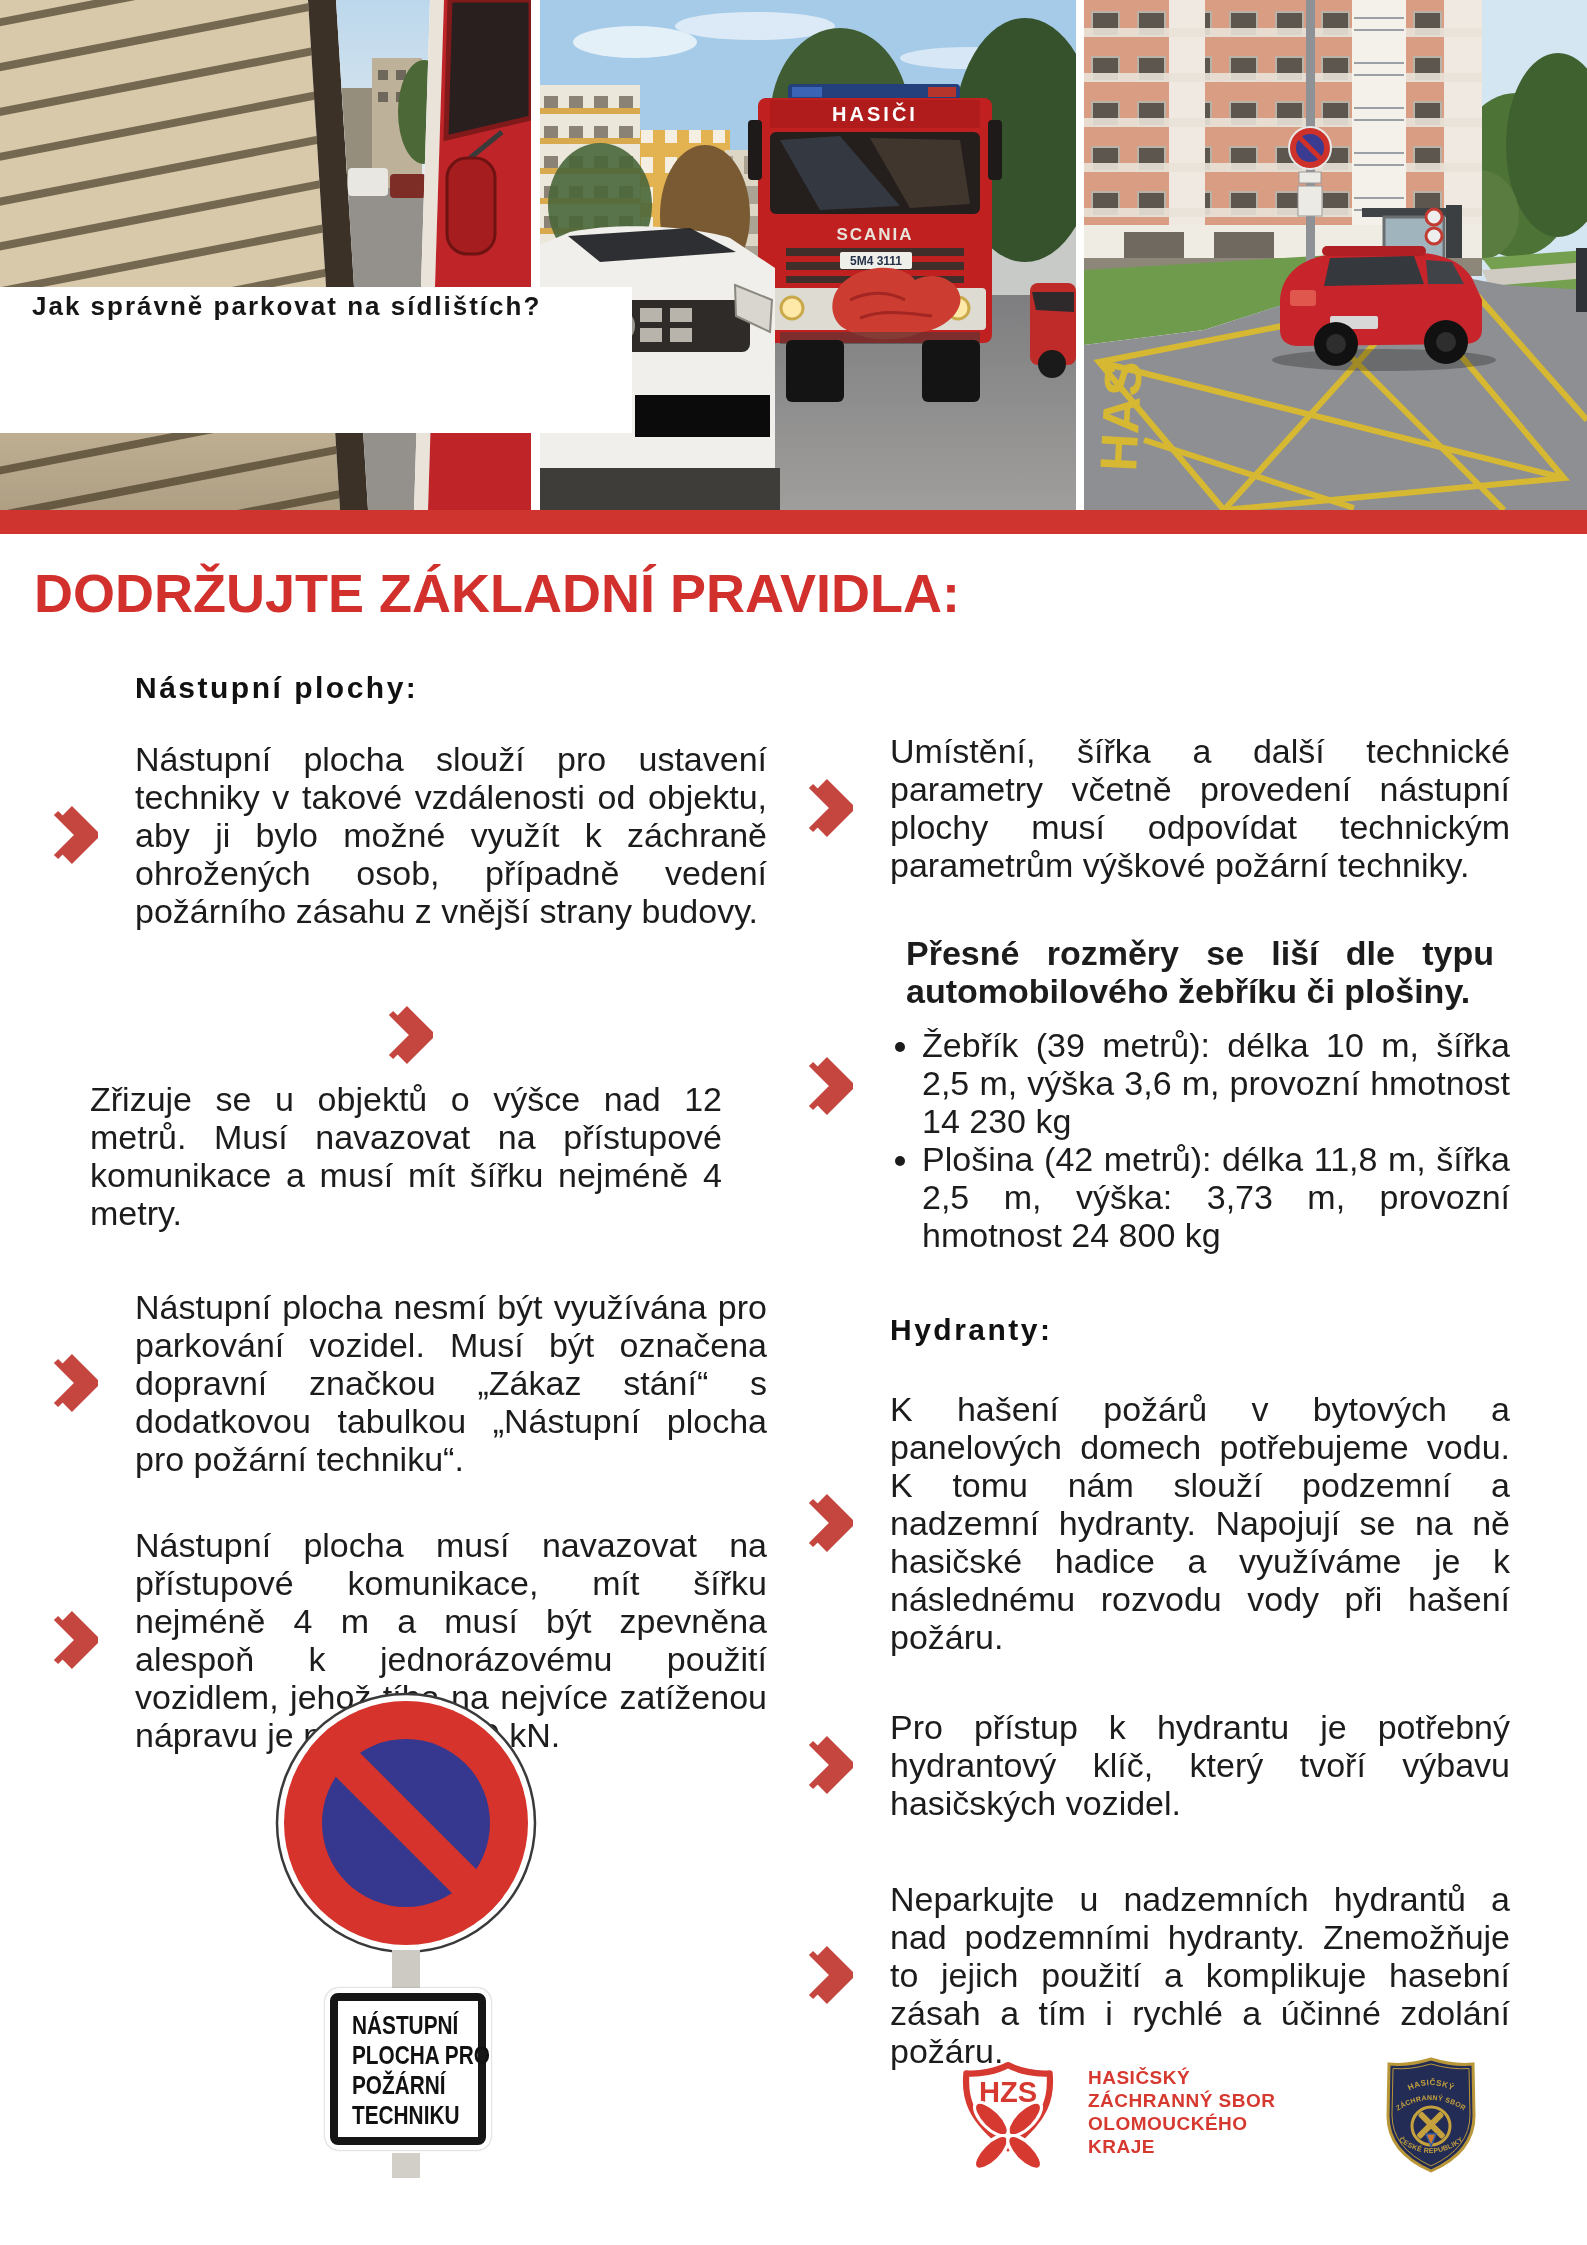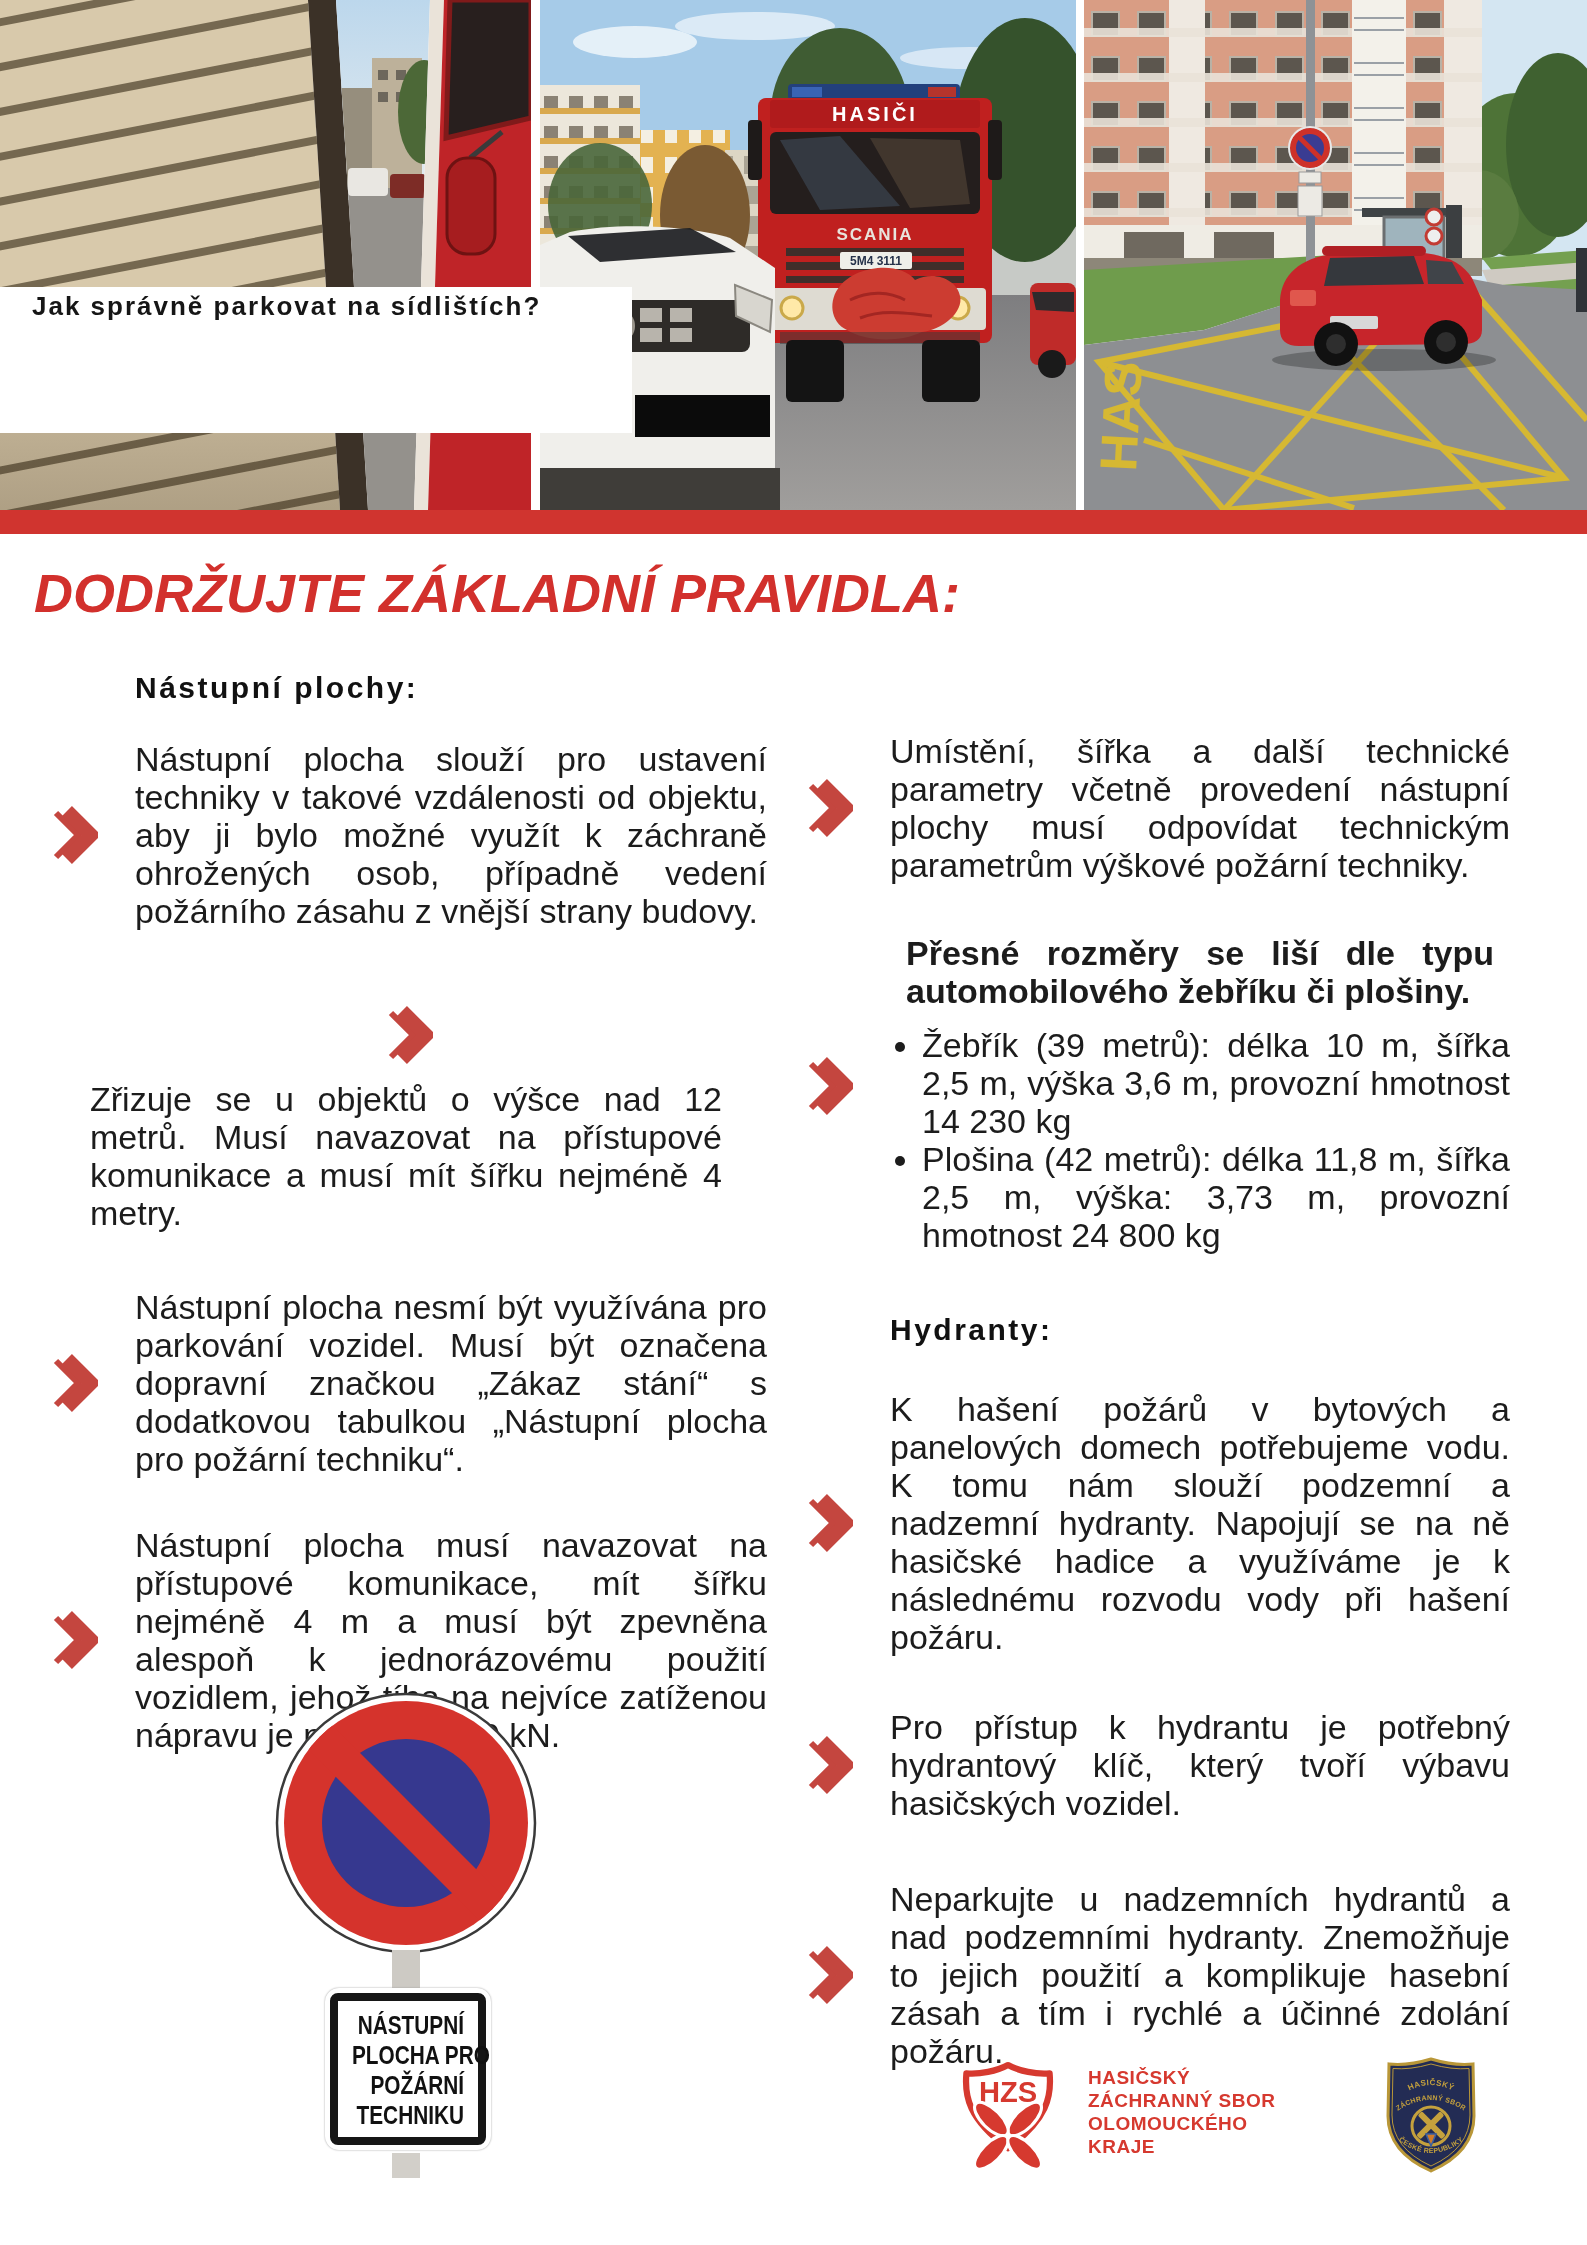--- a/index.html
+++ b/index.html
@@ -9,42 +9,42 @@
   .photo svg{display:block;width:100%;height:100%;}
   #photo1{left:0;width:531px;}
   #photo2{left:540px;width:536px;}
   #photo3{left:1084px;width:503px;}
   .title-band{position:absolute;left:0;top:287px;width:632px;height:146px;background:#ffffff;z-index:6;}
   .title-band h1{margin:10px 0 0 30px;font-size:72px;line-height:76px;font-weight:800;
         color:#d2312e;letter-spacing:1px;}
   .title-band .subtitle{margin:4px 0 0 32px;font-size:26px;font-weight:700;color:#161616;letter-spacing:2px;}
   .red-bar{position:absolute;left:0;top:510px;width:1587px;height:24px;background:#d0342f;}
   .main-heading{position:absolute;left:34px;top:560px;font-size:54px;font-weight:800;
-        color:#d2302c;letter-spacing:0;line-height:66px;margin:0;font-style:italic;}
+        color:#d2302c;letter-spacing:0;line-height:66px;margin:0;}
   .col{position:absolute;top:672px;width:722px;}
   #col-left{left:45px;}
   #col-right{left:800px;}
   .sec-heading{margin:0 0 0 90px;font-size:30px;font-weight:700;letter-spacing:2.5px;color:#111;line-height:32px;}
   #col-right .sec-heading{margin-top:60px;}
   .item{display:flex;align-items:center;}
   .chev{flex:0 0 90px;display:flex;align-items:center;justify-content:flex-start;padding-left:5px;box-sizing:border-box;}
   .txt{width:632px;font-size:34px;line-height:38px;text-align:justify;color:#1c1c1c;}
   #col-right .txt{width:620px;}
   .txt p{margin:16px;font-weight:bold;}
   .txt ul{margin:0;padding-left:32px;}
   .txt li{margin:0;}
   .mt36{margin-top:36px;}.mt40{margin-top:60px;flex-direction:column;}.mt56{margin-top:56px;}.mt48{margin-top:48px;}
   .mt60{margin-top:60px;}.mt34{margin-top:34px;}.mt44{margin-top:44px;}.mt52{margin-top:52px;}.mt58{margin-top:58px;}
   .sign-wrap{position:absolute;left:275px;top:1692px;width:262px;height:500px;}
   .sign-wrap svg.roundel{display:block;width:262px;height:262px;}
   .pole{position:absolute;left:117px;top:258px;width:28px;height:42px;background:#cdcac4;}
   .pole-stub{position:absolute;left:117px;top:461px;width:28px;height:25px;background:#d2cfc9;}
   .panel-outer{position:absolute;left:50px;top:296px;width:166px;box-sizing:border-box;background:#ffffff;
         border-radius:14px;padding:5px;box-shadow:0 0 2px #9a9a9a;}
-  .panel-inner{border:8px solid #161616;border-radius:8px;padding:9px 0 7px;text-align:right;}
+  .panel-inner{border:8px solid #161616;border-radius:8px;padding:9px 0 7px;text-align:left;}
   .panel-inner span{display:block;font-size:26px;font-weight:700;line-height:30px;color:#111;
         transform:scaleX(0.8);transform-origin:center;white-space:nowrap;}
   .hzs-logo{position:absolute;left:956px;top:2060px;width:104px;height:112px;}
   .org-text{position:absolute;left:1088px;top:2066px;}
   .org-text span{display:block;font-size:19px;font-weight:700;color:#d6392f;line-height:23px;letter-spacing:0.5px;}
   .badge{position:absolute;left:1384px;top:2056px;width:94px;height:118px;}
 </style>
 </head>
 <body>
 

